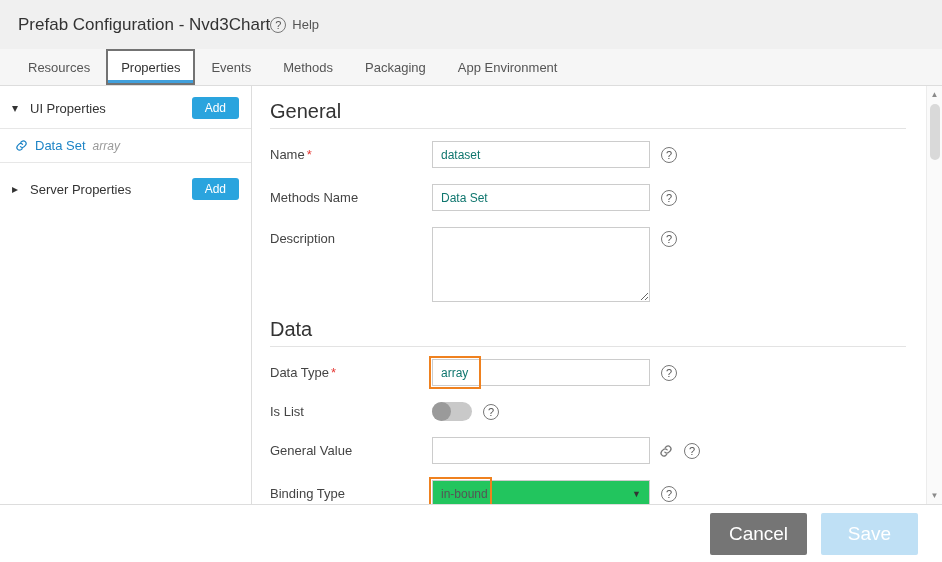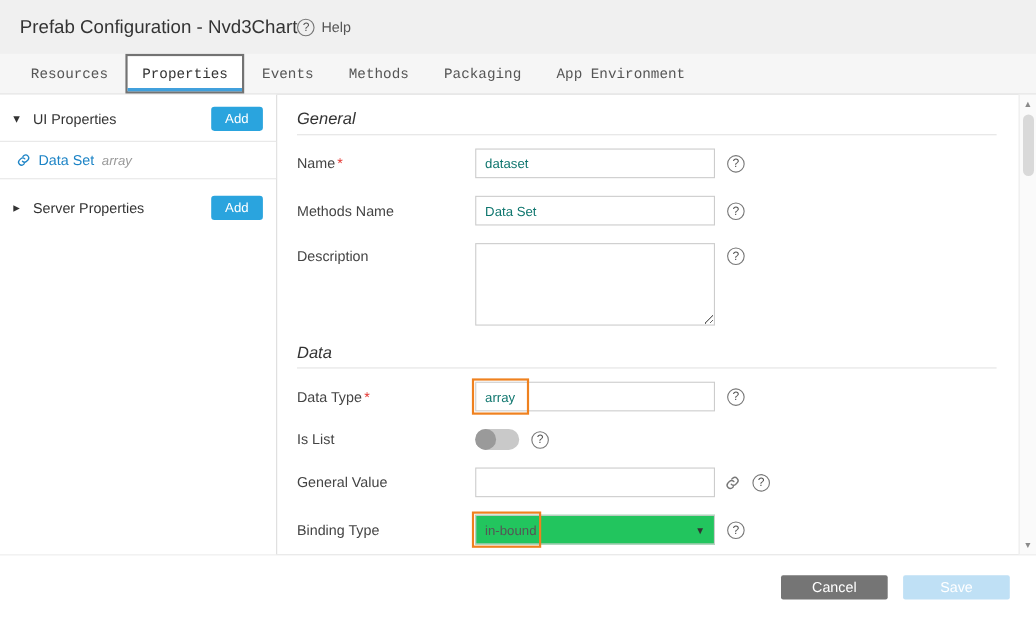--- a/index.html
+++ b/index.html
@@ -27,21 +27,20 @@
     font-size: 11px; color: #555; background: transparent; flex: 0 0 auto;
   }
 
   
   .tabbar {
     flex: 0 0 37px;
     background: #f6f6f6;
     border-bottom: 1px solid #ddd;
     display: flex; align-items: stretch;
     padding-left: 12px;
-    font-family: Liberation Mono, monospace;
   }
   .tab {
     display: flex; align-items: center;
     padding: 0 16px;
     font-size: 13px; color: #555;
     cursor: pointer; position: relative;
   }
   .tab.active {
     background: #fff; color: #333;
     border: 2px solid #737373;
@@ -72,21 +71,21 @@
     border-top: 1px solid #e7e7e7; border-bottom: 1px solid #e7e7e7;
     background: #fff; cursor: pointer;
   }
   .side-item .item-label { color: #1d84c6; font-size: 13px; }
   .side-item .item-type  { color: #999; font-style: italic; font-size: 12px; }
   .link-ico { display: inline-flex; color: #1d84c6; }
   .side-group.second { margin-top: 6px; }
 
   
   .main { flex: 1 1 auto; padding: 14px 20px 0 18px; overflow: hidden; }
-  .section-title { font-size: 15px; color: #333; padding-bottom: 5px; font-style: italic; }
+  .section-title { font-size: 20px; color: #333; padding-bottom: 5px; }
   .rule { border: 0; border-top: 1px solid #e3e3e3; margin: 0 0 12px 0; }
   .frow { display: flex; align-items: center; margin-bottom: 16px; }
   .frow.top { align-items: flex-start; }
   .flabel { flex: 0 0 162px; font-size: 13px; color: #444; }
   .frow.top .flabel { padding-top: 4px; }
   .req { color: #e53935; margin-left: 2px; }
   .text-input {
     width: 218px; height: 27px;
     border: 1px solid #ccc; border-radius: 0;
     padding: 0 8px; font-size: 12px; color: #0f766e;
@@ -121,21 +120,21 @@
   .scroll-arrow { height: 13px; font-size: 8px; color: #8a8a8a; display: flex; align-items: center; justify-content: center; cursor: pointer; }
   .scroll-thumb { width: 10px; height: 56px; background: #d9d9d9; border-radius: 5px; margin-top: 3px; cursor: pointer; }
   .scroll-spacer { flex: 1; }
 
   
   .footer {
     flex: 0 0 57px;
     display: flex; align-items: center; justify-content: flex-end;
     gap: 14px; padding: 0 24px; background: #fff;
   }
-  .btn { width: 97px; height: 22px; border: none; border-radius: 2px; font-size: 13px; font-family: inherit; color: #fff; }
+  .btn { width: 97px; height: 42px; border: none; border-radius: 2px; font-size: 19px; font-family: inherit; color: #fff; }
   .btn-cancel { background: #757575; cursor: pointer; }
   .btn-save { background: #bfe0f5; cursor: default; }
 </style>
 </head>
 <body>
 
 <div class="window">
 
   <div class="header">
     <div class="header-title">Prefab Configuration - Nvd3Chart</div>

